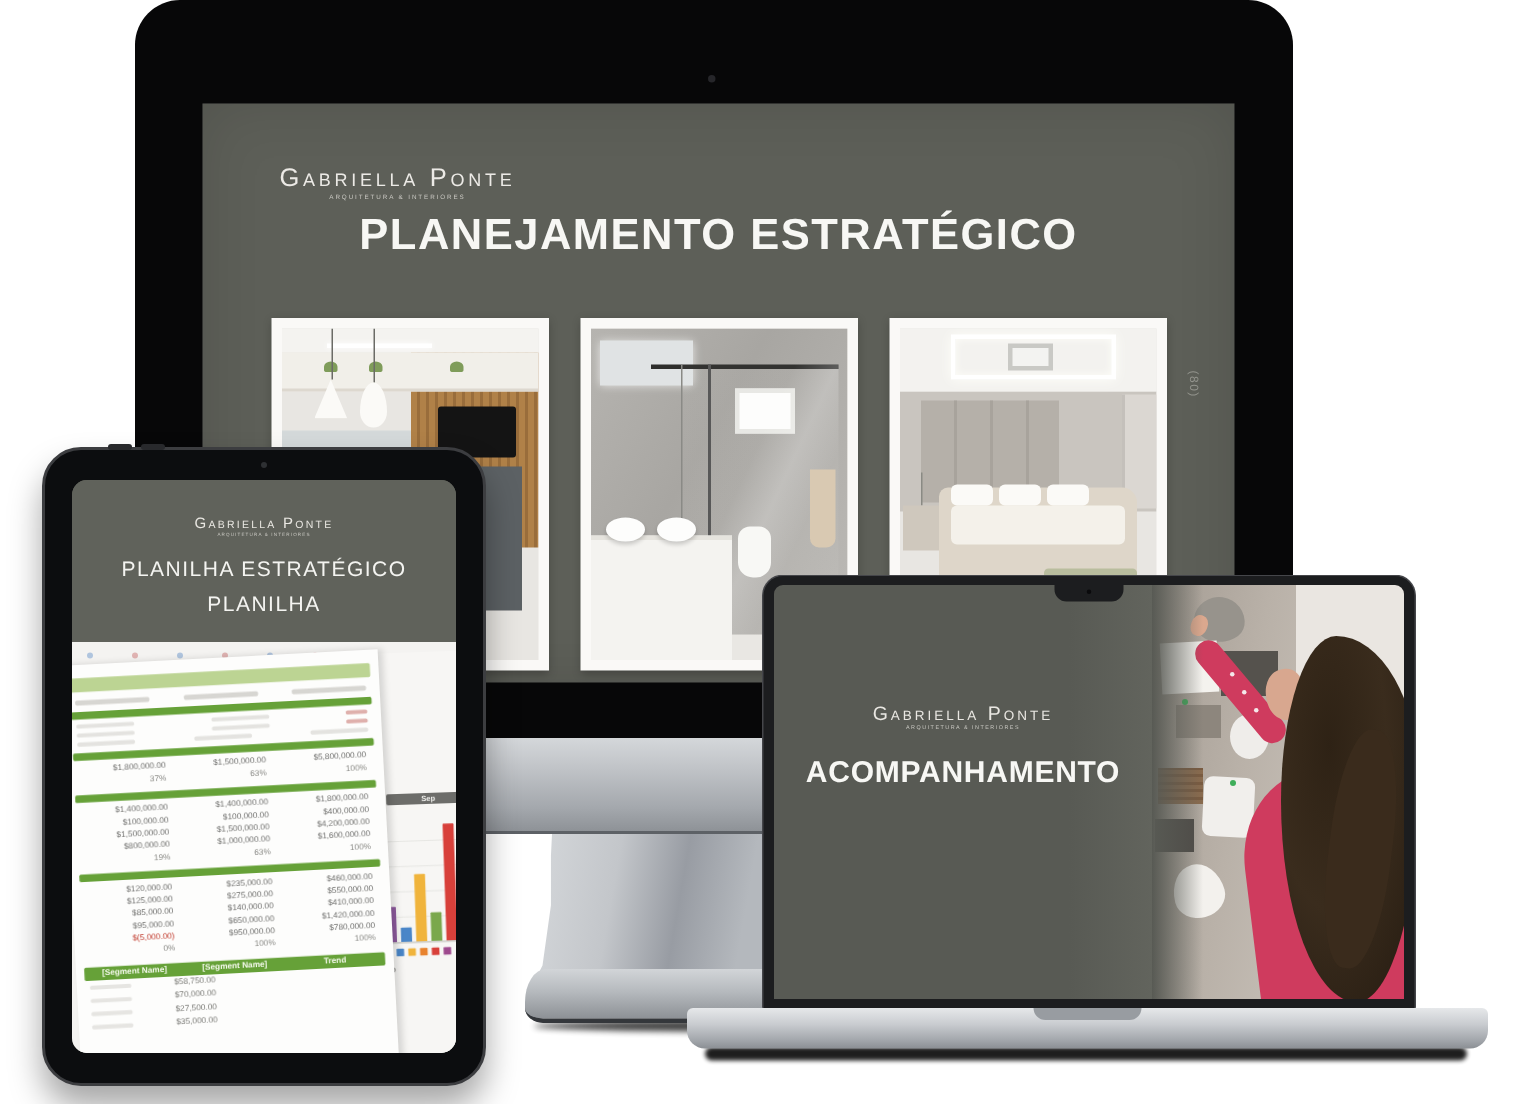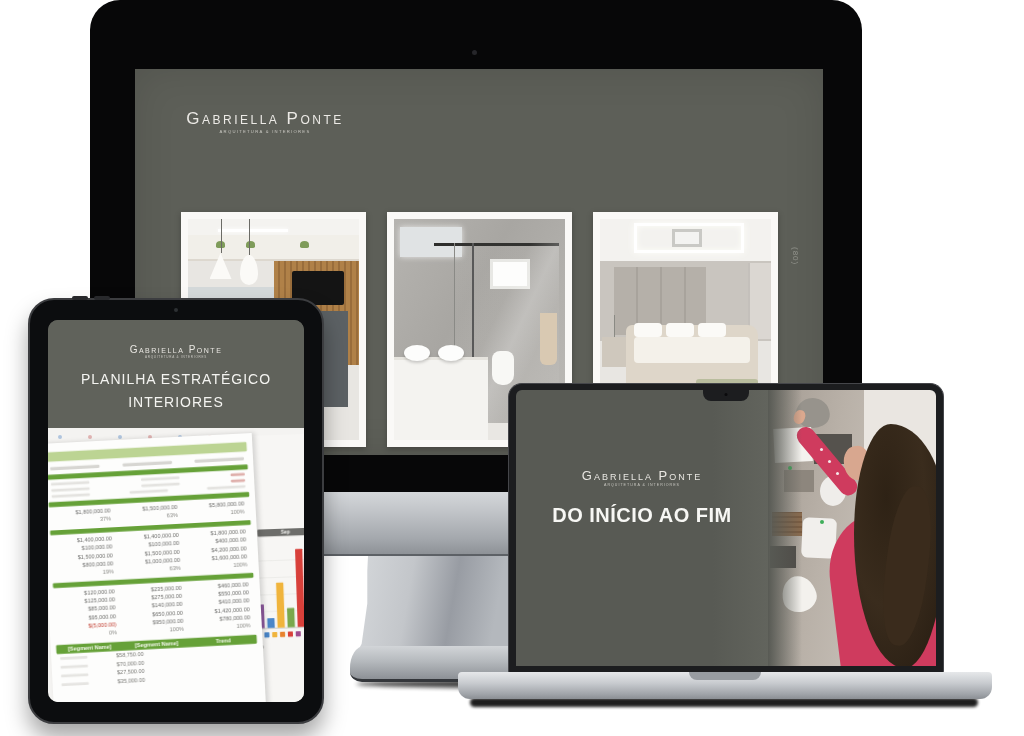--- a/index.html
+++ b/index.html
@@ -240,20 +240,21 @@
 
 <div class="stage">
 
   <div class="abs monitor">
     <div class="abs webcam"></div>
     <div class="abs monitor-screen">
       <div class="abs m-logo">
         <div class="logo-name">Gabriella Ponte</div>
         <div class="logo-tag">ARQUITETURA &amp; INTERIORES</div>
       </div>
+      <div class="abs m-title">PLANEJAMENTO ESTRATÉGICO</div>
       <div class="abs side-label">(80)</div>
 
       <div class="abs photo-row">
 
         <div class="photo-card">
           <div class="scene">
             <div class="abs k-wood"></div>
             <div class="abs k-ceil"></div>
             <div class="abs k-led"></div>
             <div class="abs k-cab"></div>
@@ -321,21 +322,21 @@
 
   <div class="abs base-shadow"></div>
   <div class="abs laptop-lid">
     <div class="abs laptop-screen">
       <div class="lap-slide">
         <div class="abs l-logo">
           <div class="logo-name">Gabriella Ponte</div>
           <div class="logo-tag">ARQUITETURA &amp; INTERIORES</div>
         </div>
         <div class="abs l-title">
-          <div>DO INÍCIO AO FIM</div>
+          <div>ACOMPANHAMENTO</div>
         </div>
       </div>
       <div class="lap-photo">
         <div class="abs lp-board">
           <div class="sw sw-tear"></div>
           <div class="sw sw-paper"></div>
           <div class="sw sw-dark"></div>
           <div class="sw sw-mid"></div>
           <div class="sw sw-oval"></div>
           <div class="sw sw-wood"></div>
@@ -371,21 +372,21 @@
     <div class="t-btn" style="left:64px;width:16px"></div>
     <div class="abs t-cam"></div>
     <div class="abs tablet-screen">
       <div class="tab-slide">
         <div class="abs t-logo">
           <div class="logo-name">Gabriella Ponte</div>
           <div class="logo-tag">ARQUITETURA &amp; INTERIORES</div>
         </div>
         <div class="abs t-title">
           <div>PLANILHA ESTRATÉGICO</div>
-          <div>INTERIORES</div>
+          <div>PLANILHA</div>
         </div>
       </div>
       <div class="tab-photo">
         <div class="abs dotrow">
           <i class="dot" style="background:#7aa0d0"></i>
           <i class="dot" style="background:#d08080"></i>
           <i class="dot" style="background:#7aa0d0"></i>
           <i class="dot" style="background:#d08080"></i>
           <i class="dot" style="background:#7aa0d0"></i>
           <i class="dot" style="background:#d08080"></i>

